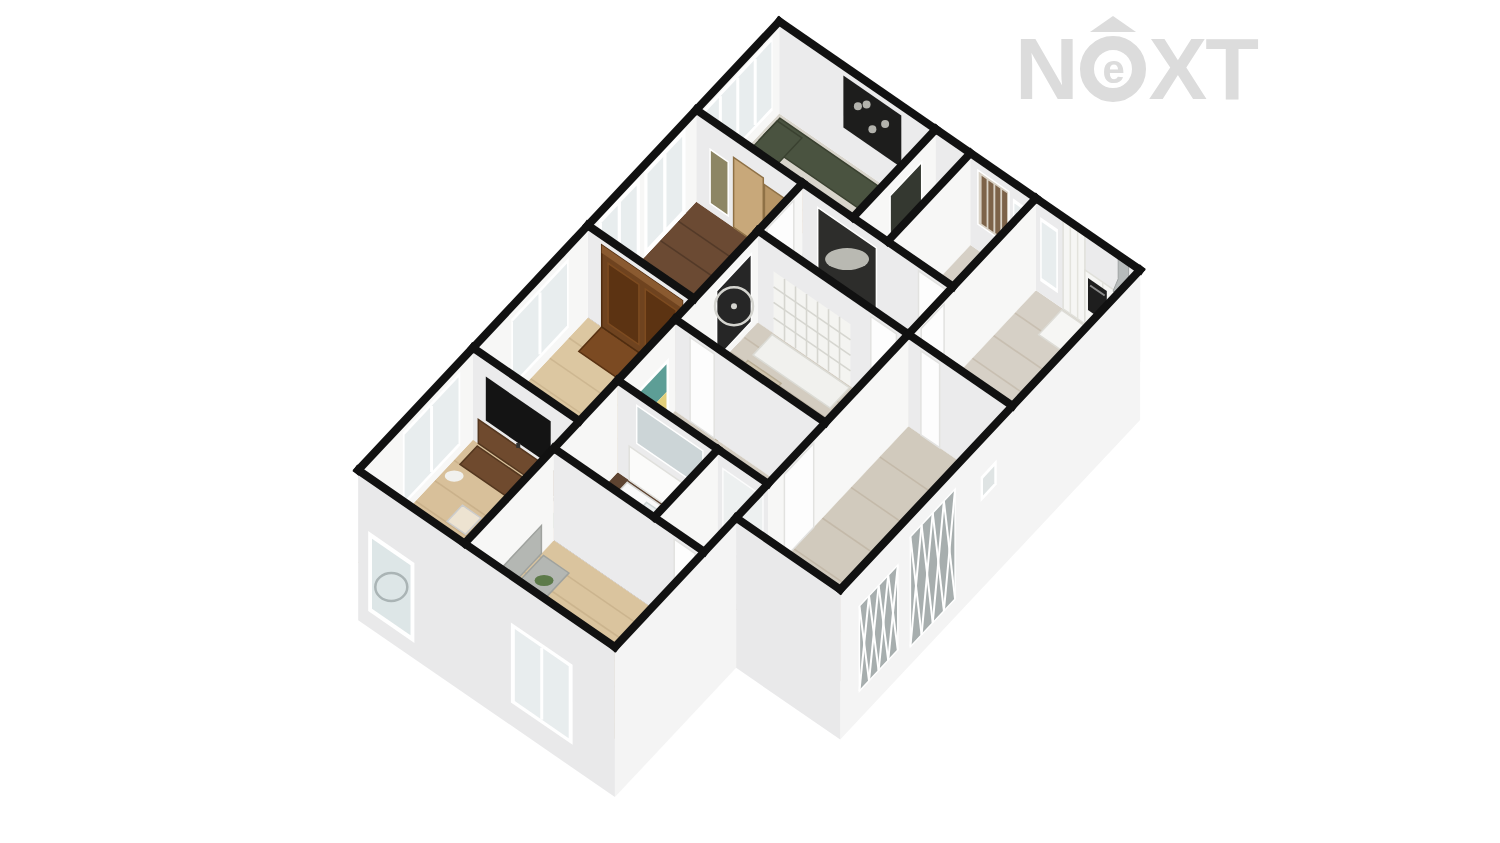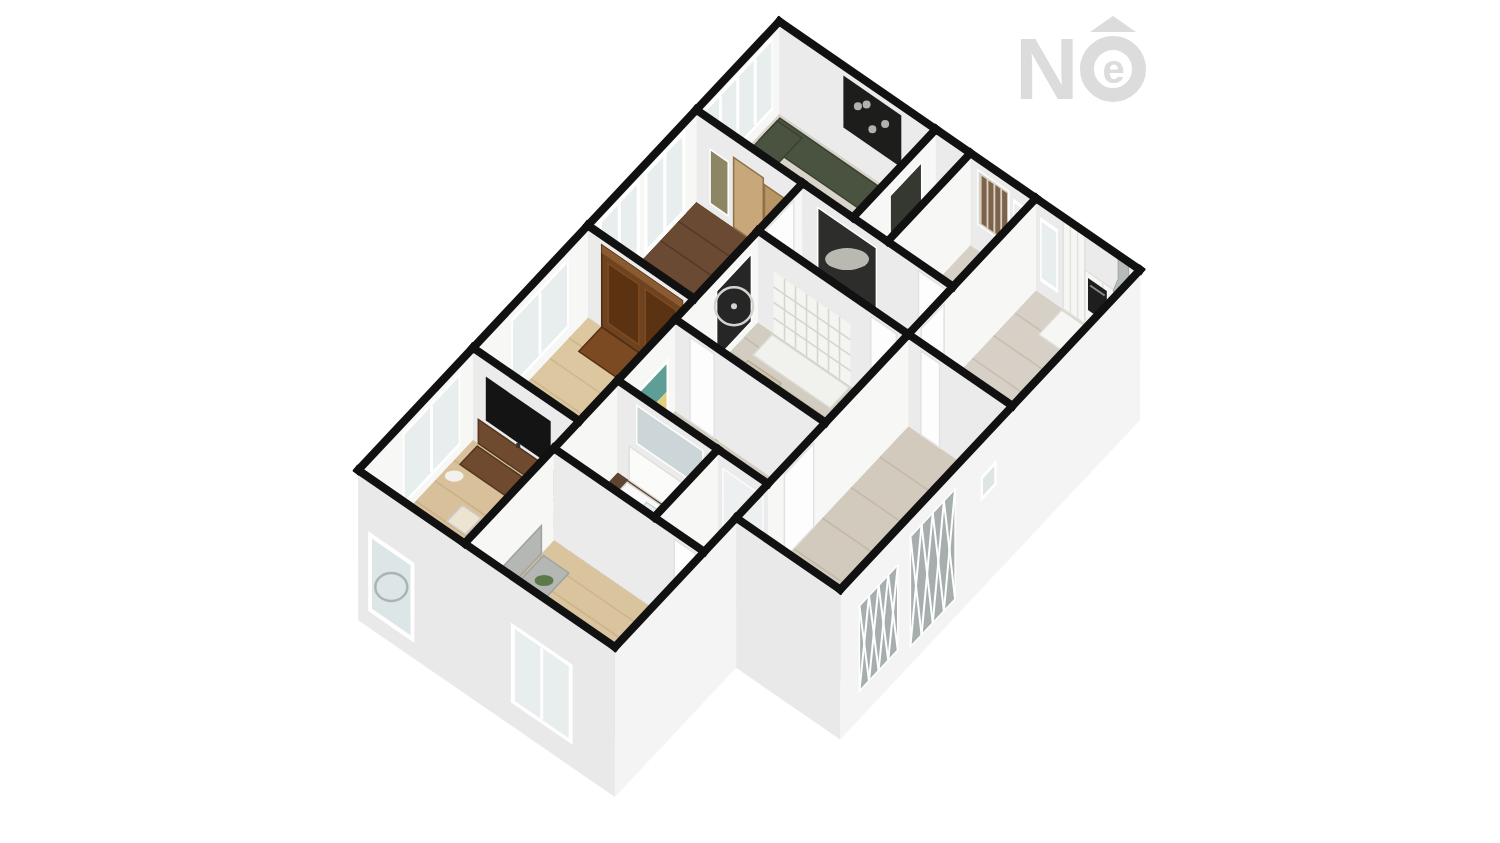--- a/index.html
+++ b/index.html
@@ -352,14 +352,15 @@
         <line x1="736.1349999999999" y1="517.7950000000001" x2="614.915" y2="646.9950000000001" stroke="#111111" stroke-width="8" stroke-linecap="square"></line>
         <line x1="614.915" y1="646.9950000000001" x2="358.17199999999997" y2="470.172" stroke="#111111" stroke-width="8" stroke-linecap="square"></line>
       </g>
     </svg>
   <div class="logo">
     <span class="lt">N</span>
     <span class="ring">
       <span class="caret"></span>
       <span class="ec">e</span>
     </span>
+    <span class="lt">XT</span>
   </div>
 </div>
 
 </body></html>

